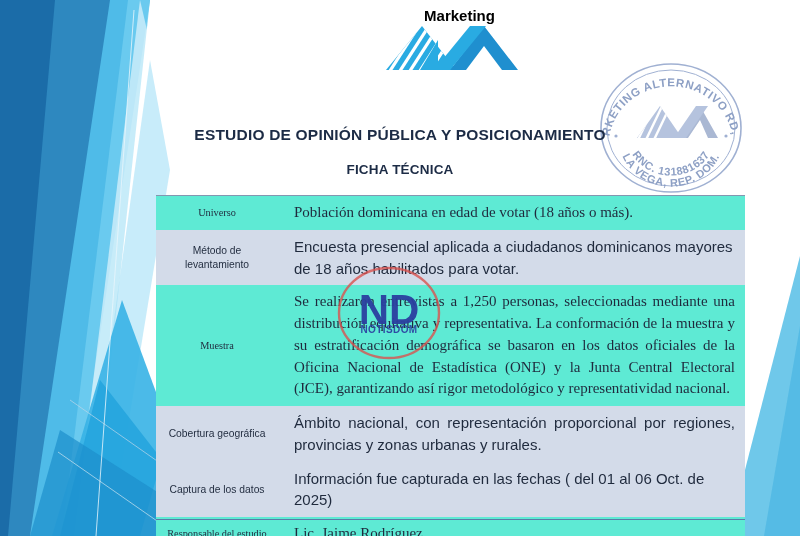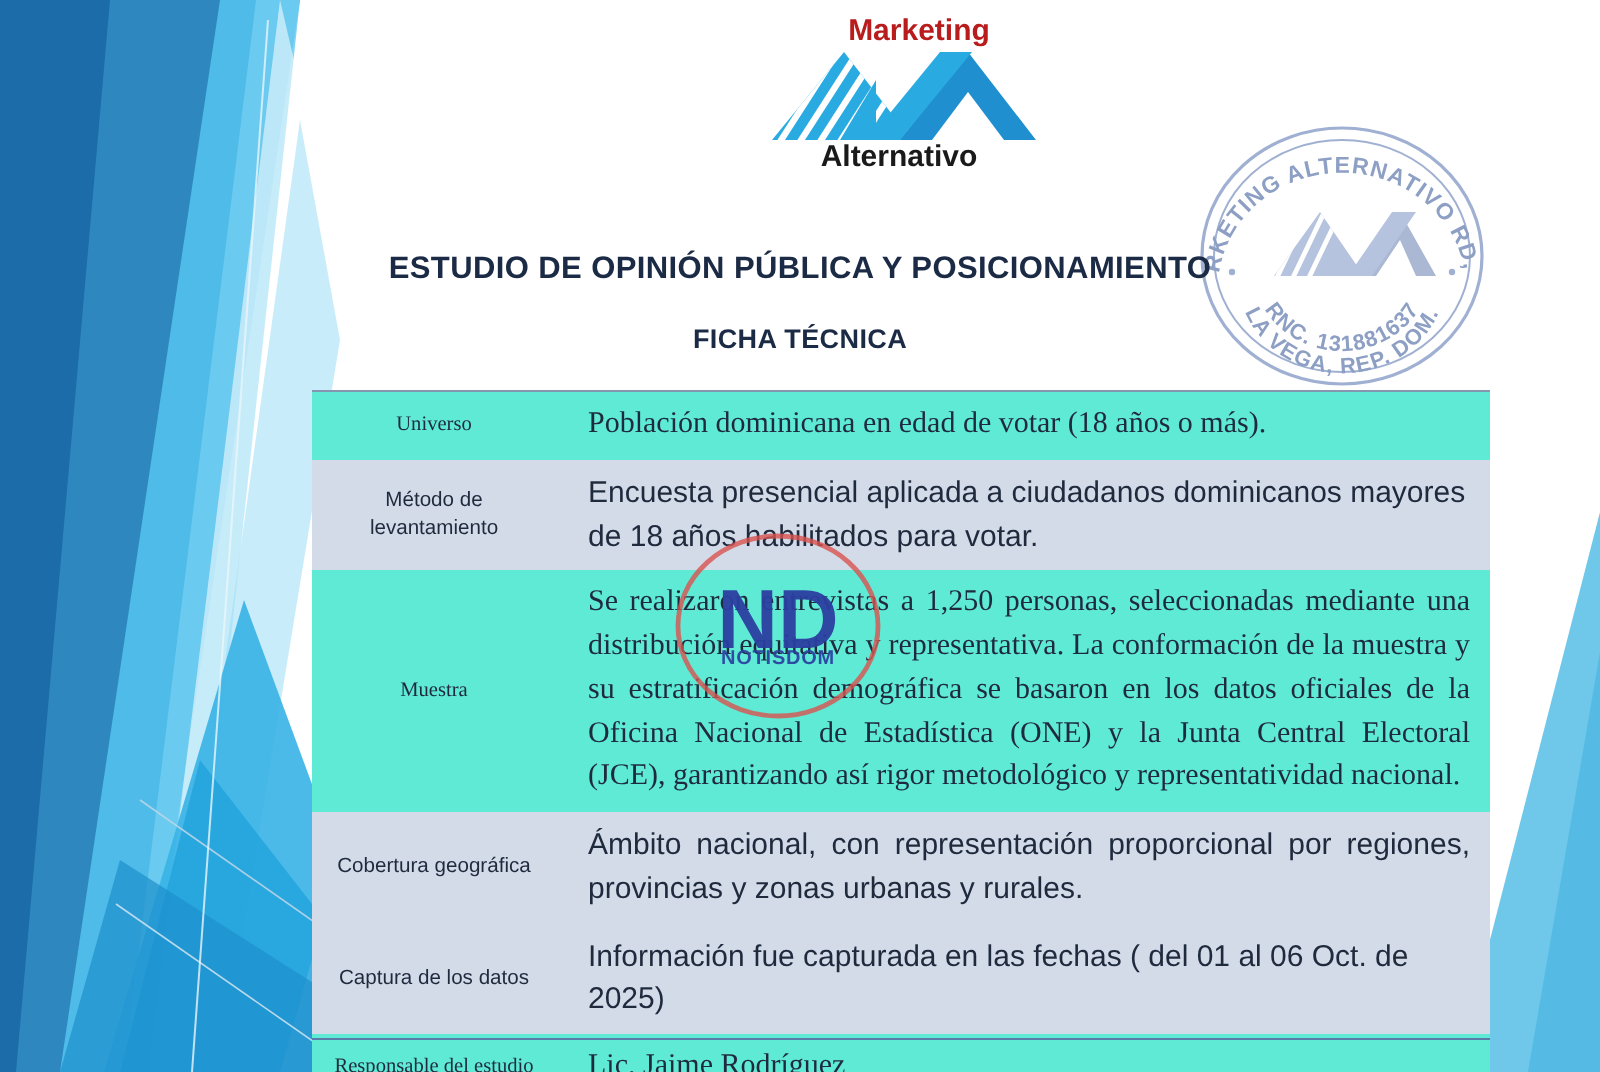--- a/index.html
+++ b/index.html
@@ -42,21 +42,21 @@
     position: absolute;
     left: 378px;
     top: 8px;
     width: 145px;
     height: 92px;
     text-align: center;
   }
   .logo-top {
     font-size: 15px;
     font-weight: bold;
-    color: #b91c1c;
+    color: #000000;
     letter-spacing: 0px;
     line-height: 1;
     margin-left: 18px;
     font-family: "Liberation Sans", sans-serif;
   }
   .logo-mark {
     position: relative;
     width: 145px;
     height: 46px;
     margin-top: 1px;
@@ -241,21 +241,20 @@
         </g>
 
         <polygon points="42,46 60,46 60,16" fill="#29abe2"></polygon>
 
         <g clip-path="url(#aclip)">
           <rect x="60" y="0" width="85" height="46" fill="#1f8fcf"></rect>
         </g>
         <polygon points="56,46 92,2 108,2 72,46" fill="#29abe2"></polygon>
       </svg>
     </div>
-    <div class="logo-bottom">Alternativo</div>
   </div>
 
   <div class="stamp">
     <svg width="158" height="132" viewBox="0 0 158 132" xmlns="http://www.w3.org/2000/svg">
       <defs>
         <path id="arcOuter" d="M 18,72 A 62,58 0 0 1 140,72"></path>
         <path id="arcLower" d="M 28,86 A 52,48 0 0 0 130,86"></path>
         <path id="arcRnc" d="M 36,82 A 44,40 0 0 0 122,82"></path>
       </defs>
       <ellipse cx="79" cy="66" rx="70" ry="64" fill="none" stroke="#93a6cc" stroke-width="1.6"></ellipse>

